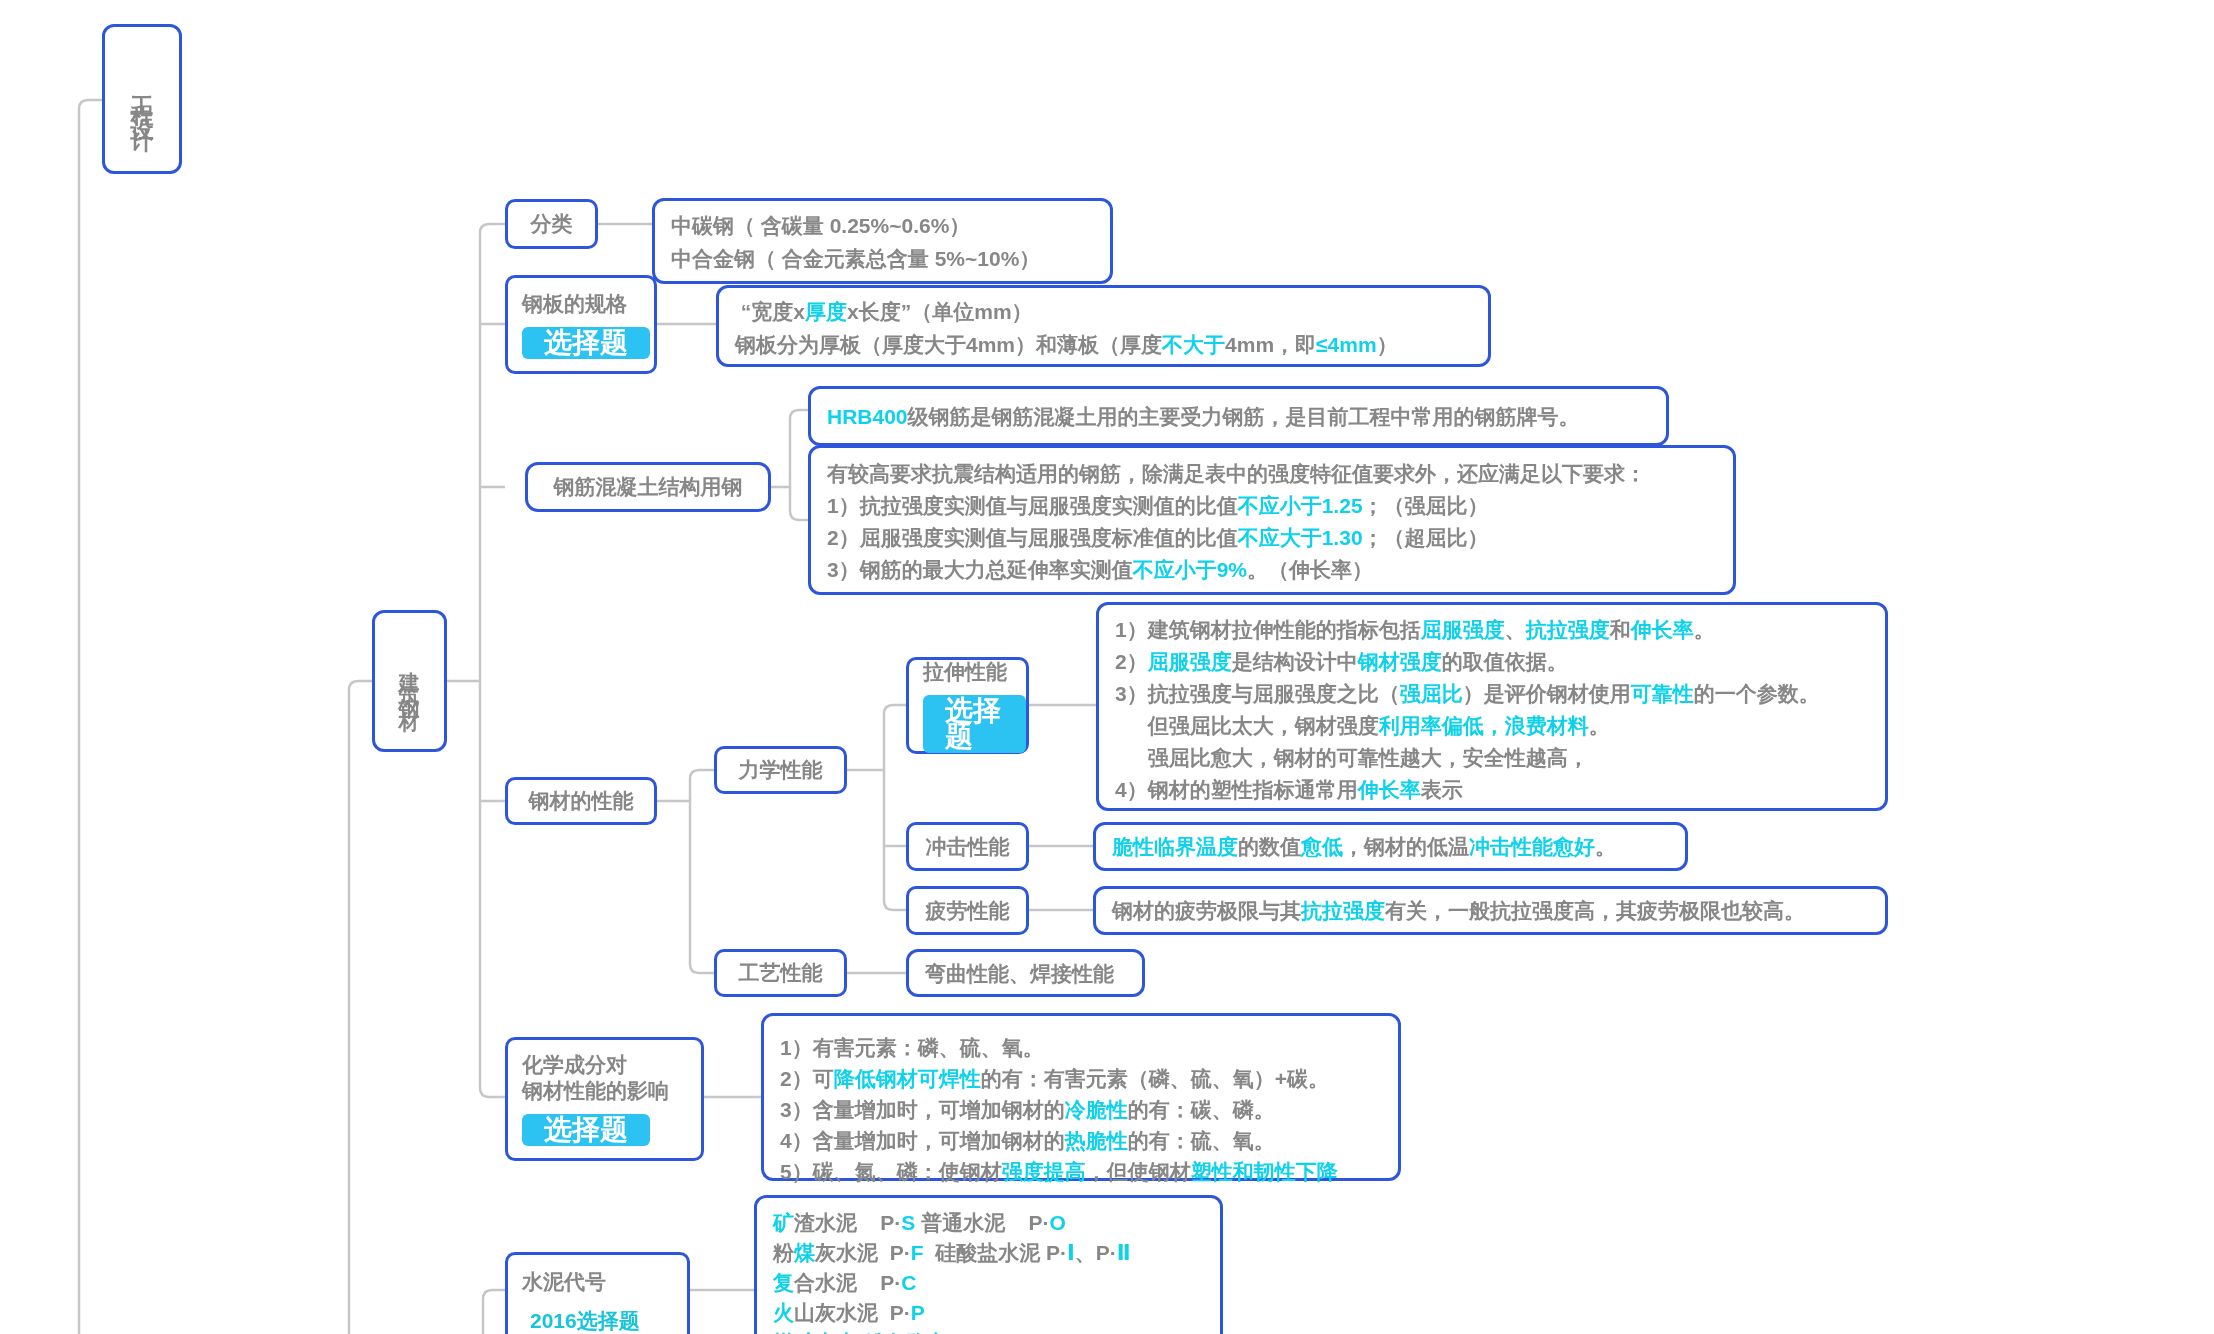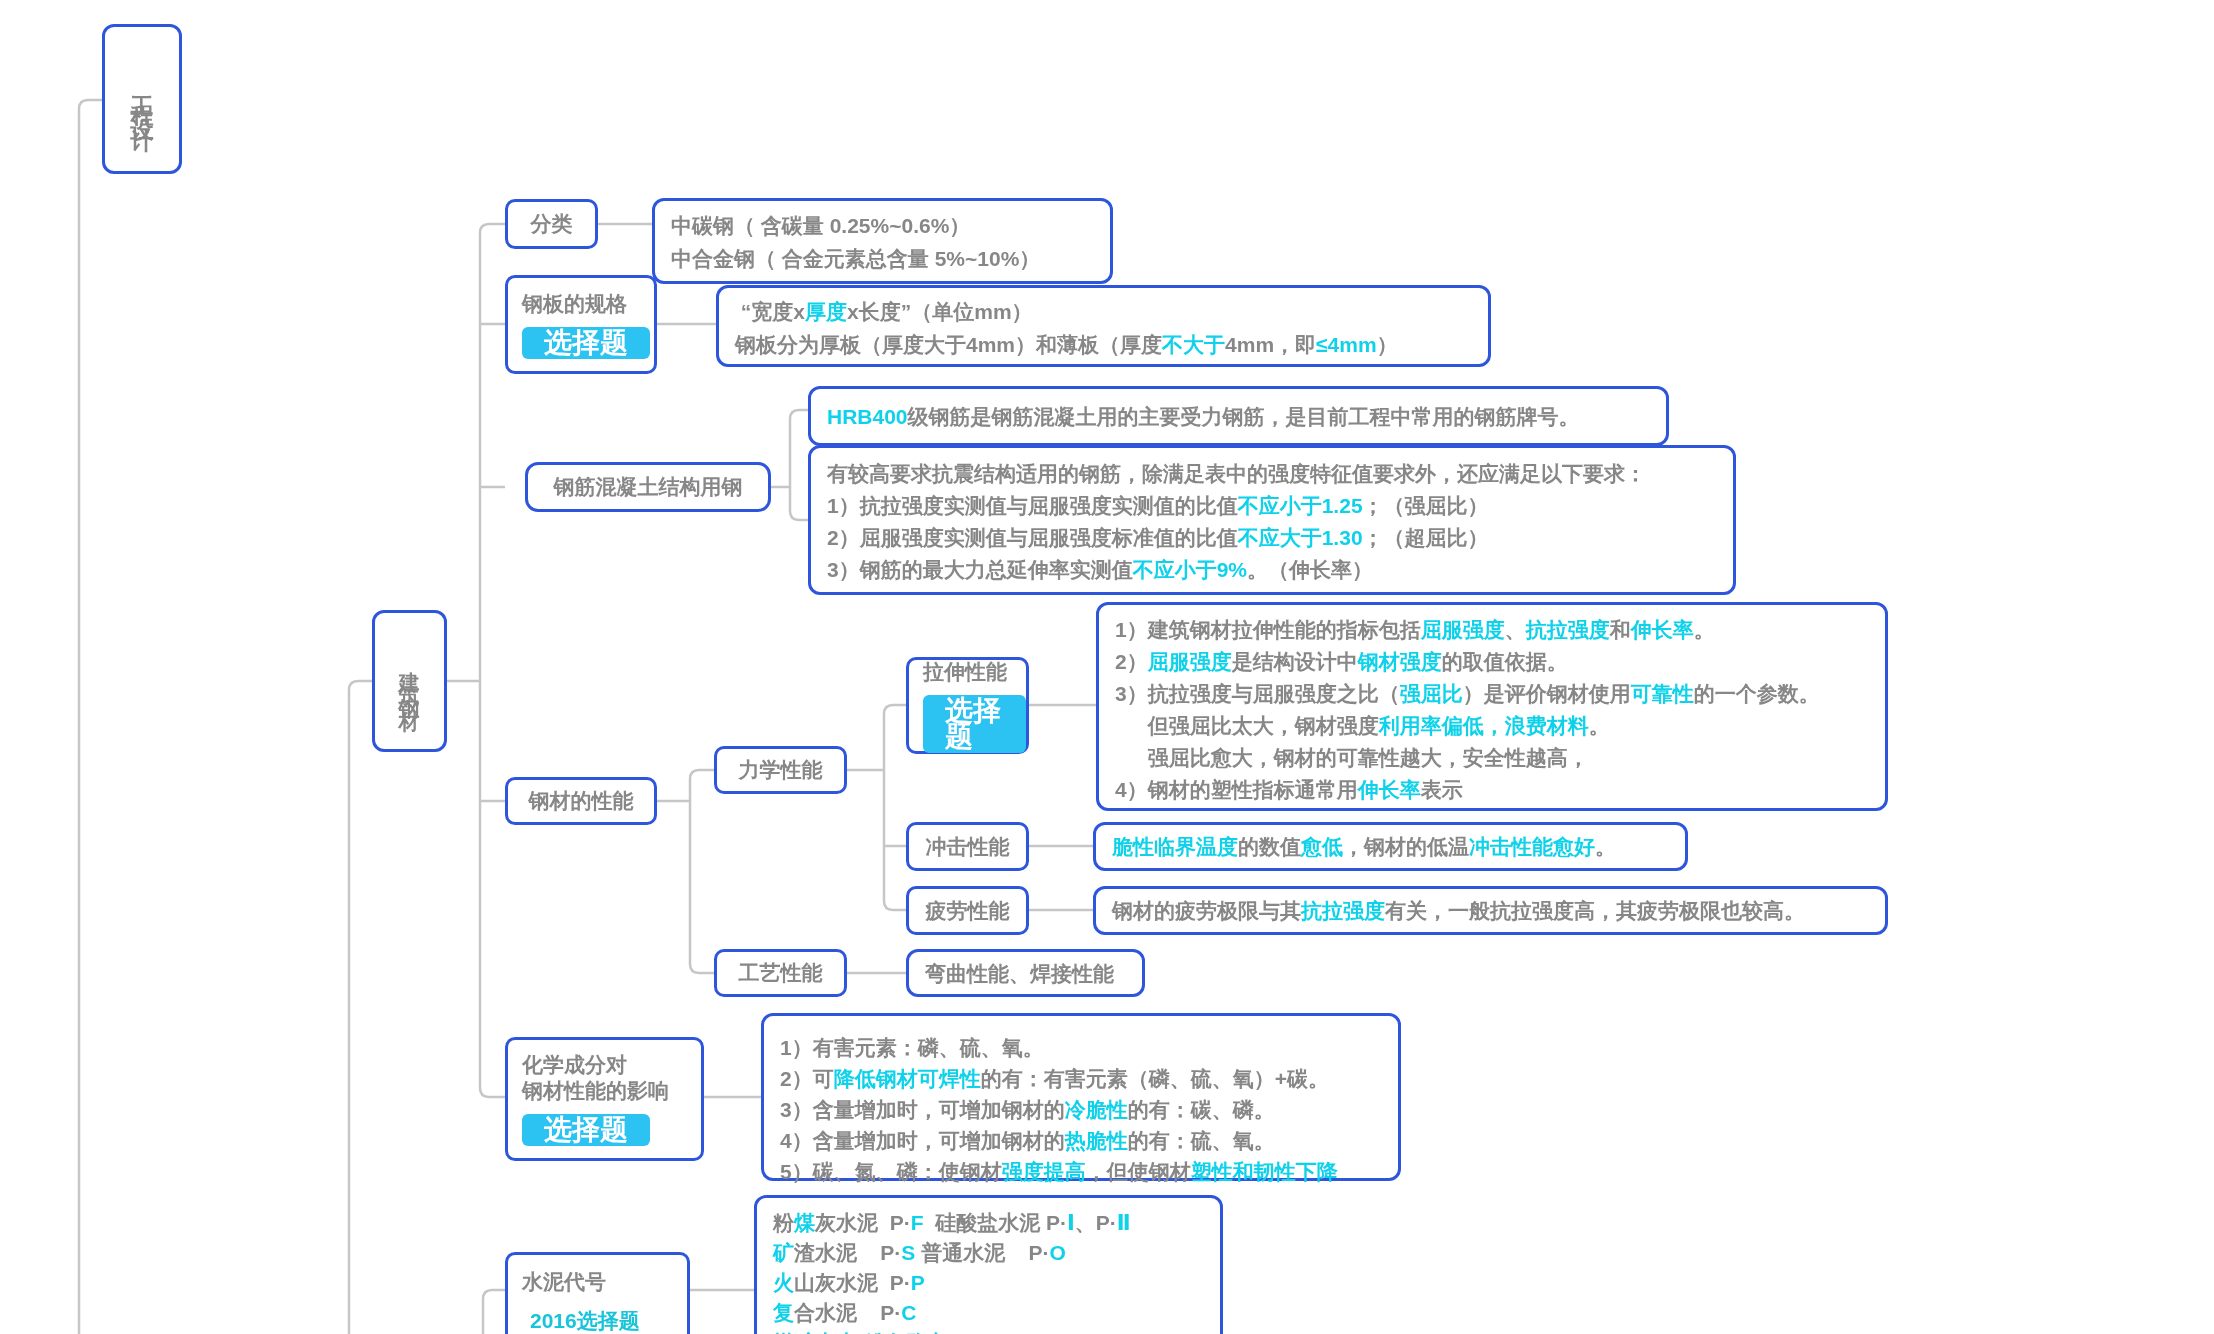--- a/index.html
+++ b/index.html
@@ -163,20 +163,20 @@
       <div class="rline"><span>3）含量增加时，可增加钢材的</span><span class="hl">冷脆性</span><span>的有：碳、磷。</span></div>
       <div class="rline"><span>4）含量增加时，可增加钢材的</span><span class="hl">热脆性</span><span>的有：硫、氧。</span></div>
       <div class="rline"><span>5）碳、氮、磷：使钢材</span><span class="hl">强度提高</span><span>，但使钢材</span><span class="hl">塑性和韧性下降</span></div>
     </div>
 
   <div class="node" style="left:505px;top:1252px;width:185px;height:115px;border-radius:10px;justify-content:flex-start;padding-top:14px;">
     <div class="title">水泥代号</div>
     <div class="subtitle">2016选择题</div>
   </div>
   <div class="content-box lh30" style="left:754px;top:1195px;width:469px;height:175px;padding-top:10px;">
+      <div class="rline"><span class="hl">矿</span><span>渣水泥    P·</span><span class="hl">S</span><span> 普通水泥    P·</span><span class="hl">O</span></div>
       <div class="rline"><span>粉</span><span class="hl">煤</span><span>灰水泥  P·</span><span class="hl">F</span><span>  硅酸盐水泥 P·</span><span class="hl">Ⅰ</span><span>、P·</span><span class="hl">Ⅱ</span></div>
-      <div class="rline"><span class="hl">矿</span><span>渣水泥    P·</span><span class="hl">S</span><span> 普通水泥    P·</span><span class="hl">O</span></div>
+      <div class="rline"><span class="hl">复</span><span>合水泥    P·</span><span class="hl">C</span></div>
       <div class="rline"><span class="hl">火</span><span>山灰水泥  P·</span><span class="hl">P</span></div>
-      <div class="rline"><span class="hl">复</span><span>合水泥    P·</span><span class="hl">C</span></div>
       <div class="rline"><span class="hl">煤矿火夫-粉色跑车-120</span></div>
     </div>
 
 </div>
 
 </body></html>

